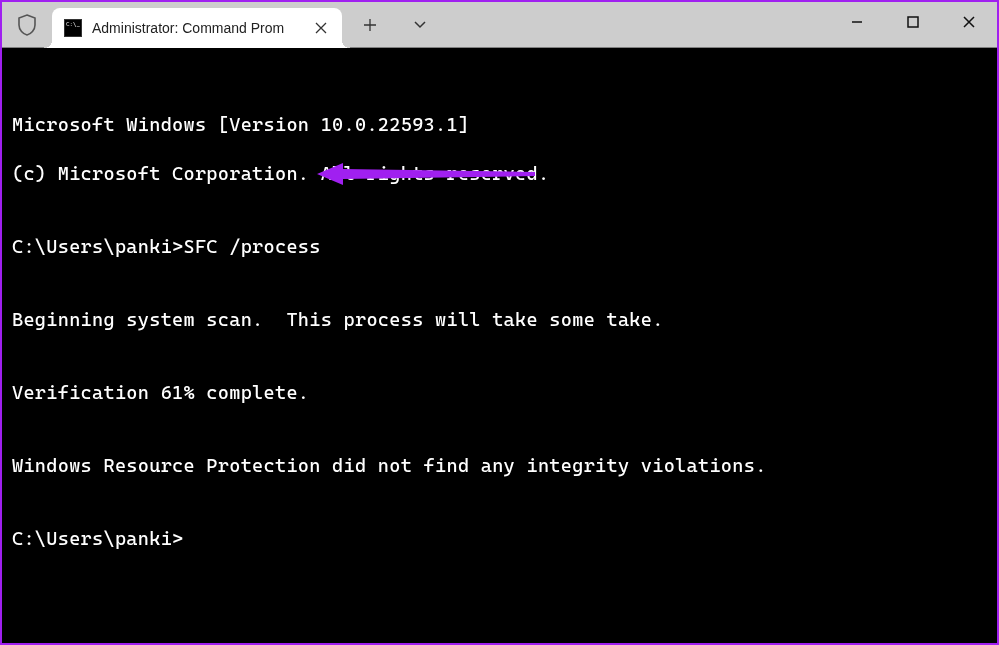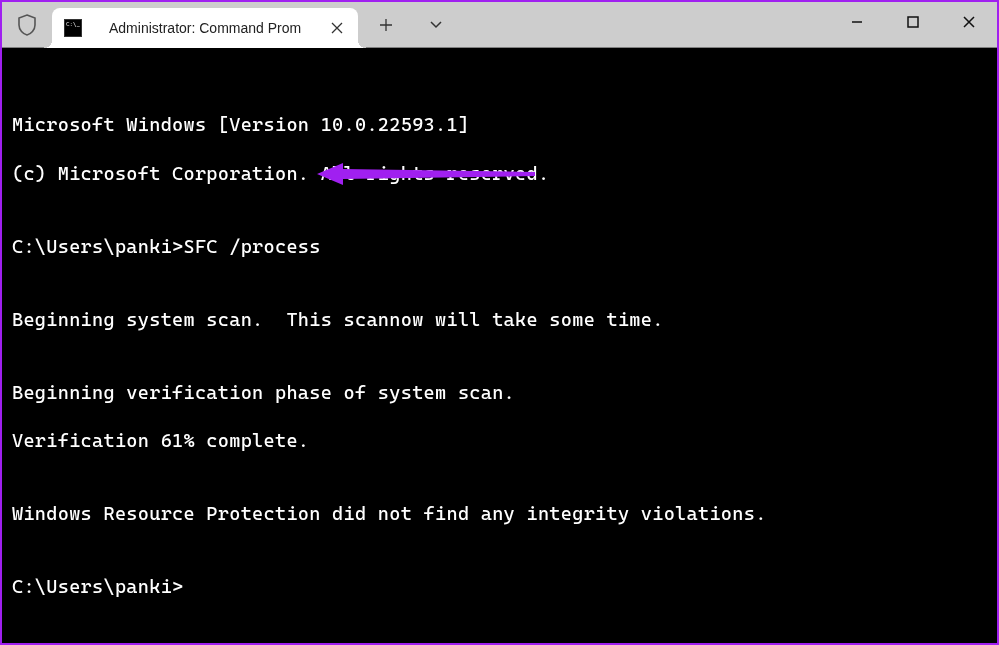--- a/index.html
+++ b/index.html
@@ -32,21 +32,21 @@
     }
     .tab {
       background: #fff;
       height: 40px;
       margin-top: 6px;
       border-top-left-radius: 8px;
       border-top-right-radius: 8px;
       display: flex;
       align-items: center;
       padding: 0 12px;
-      gap: 27px;
+      gap: 10px;
       min-width: 290px;
       position: relative;
     }
     .tab::before {
       content: "";
       position: absolute;
       left: -8px;
       bottom: 0;
       width: 8px;
       height: 8px;
@@ -192,23 +192,22 @@
     </div>
   </div>
 </div>
 
 <div class="terminal">
 <span class="t-line">Microsoft Windows [Version 10.0.22593.1]</span>
 <span class="t-line">(c) Microsoft Corporation. All rights reserved.</span>
 <span class="t-line"></span>
 <span class="t-line"><span>C:\Users\panki&gt;</span><span>SFC /process</span></span>
 <span class="t-line"></span>
-<span class="t-line">Beginning system scan.  This scannow will take some time.</span>
-<span class="t-line"></span>
-<span class="t-line">Beginning verification phase of system scan.</span>
+<span class="t-line">Beginning system scan.  This process will take some take.</span>
+<span class="t-line"></span>
 <span class="t-line">Verification 61% complete.</span>
 <span class="t-line"></span>
 <span class="t-line">Windows Resource Protection did not find any integrity violations.</span>
 <span class="t-line"></span>
 <span class="t-line"><span>C:\Users\panki&gt;</span><span class="cursor"></span></span>
 
   <svg class="arrow-annotation" width="220" height="26" viewBox="0 0 220 26">
     <defs></defs>
     <polygon points="0,13 26,2 26,8 218,11 218,15 26,18 26,24" fill="#a020f0"></polygon>
   </svg>

